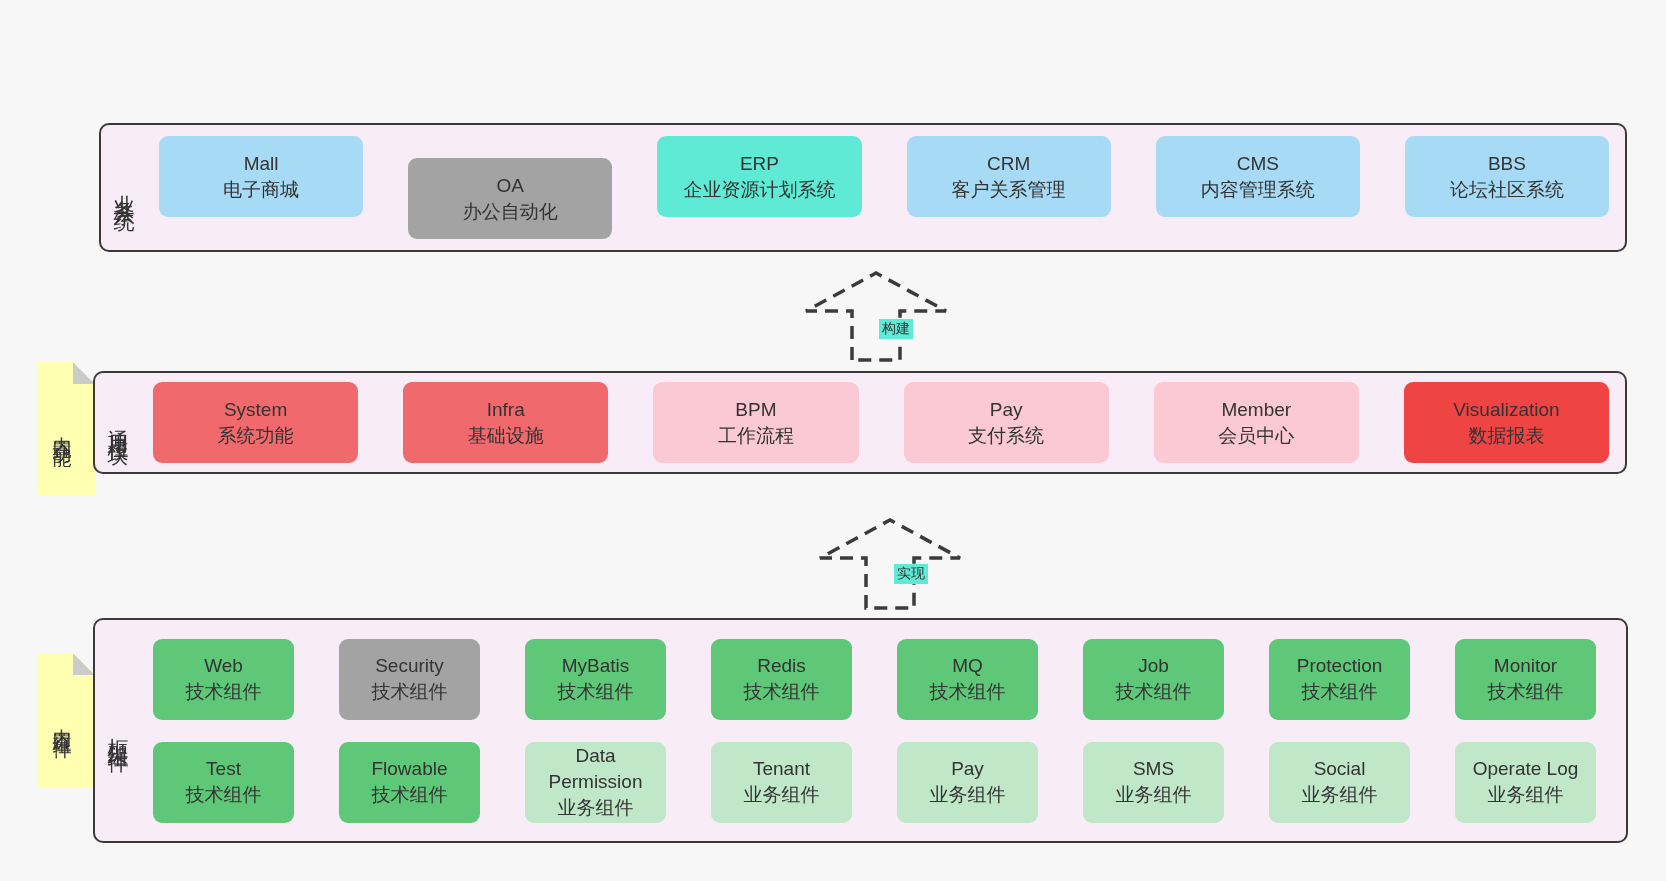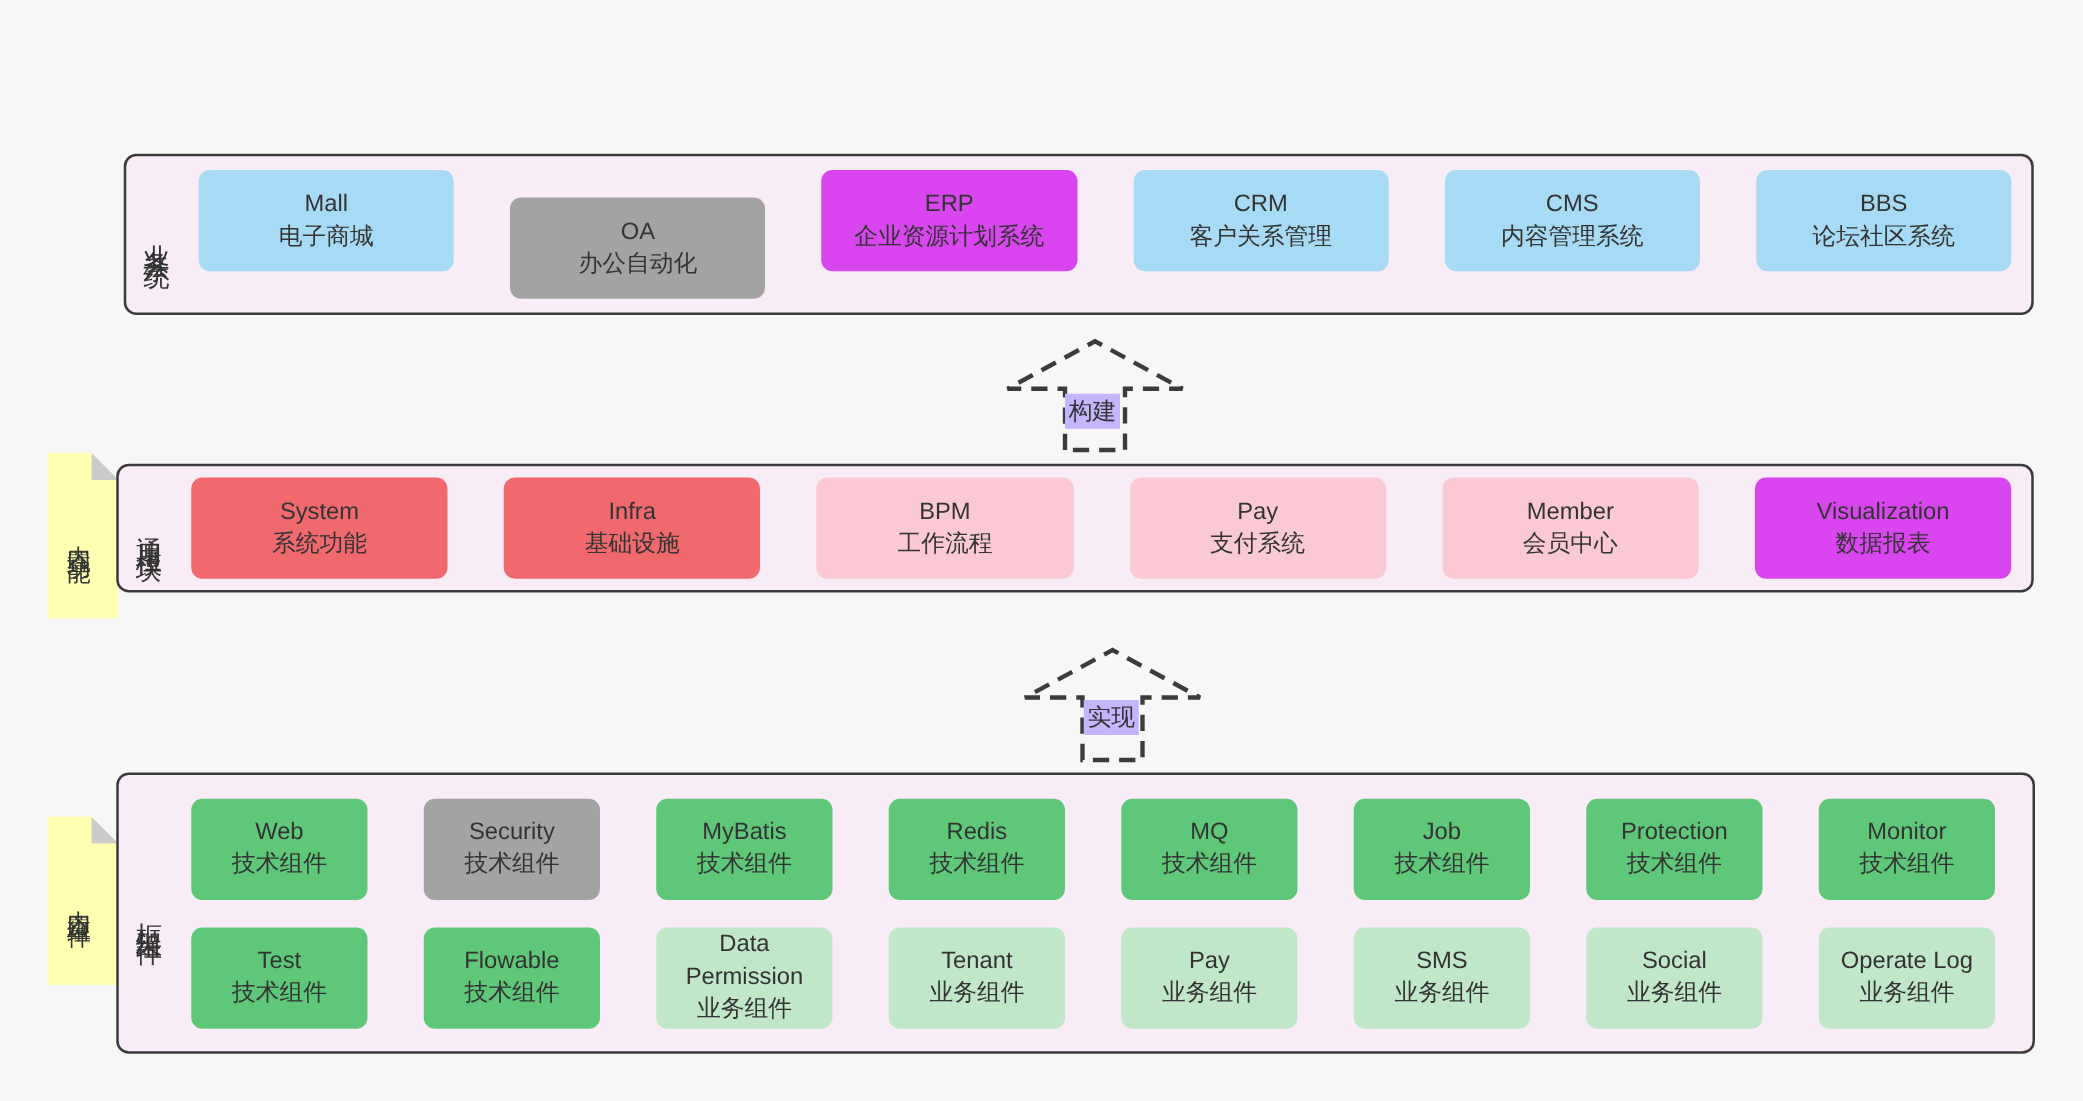--- a/index.html
+++ b/index.html
@@ -38,21 +38,21 @@
   .note-text{position:absolute;left:50%;top:50%;transform:translate(-50%,-50%);
         writing-mode:vertical-rl;text-orientation:upright;font-size:19px;line-height:1;
         letter-spacing:4px;color:#333;white-space:nowrap;margin-left:-4px;}
 
   
   .arrow-svg{position:absolute;z-index:1;overflow:visible;}
   #arrow-build    {left:796px;top:266px;}
   #arrow-implement{left:810px;top:513px;}
   .arrow-path{fill:none;stroke:#3b3b3b;stroke-width:3.5;stroke-dasharray:13 8;}
   .arrow-label{position:absolute;z-index:3;transform:translate(-50%,-50%);
-        background:#c4b5fd;padding:1px 3px;font-size:19px;color:#333;white-space:nowrap;}
+        background:#5eead4;padding:1px 3px;font-size:14px;color:#333;white-space:nowrap;margin-left:22px;}
   #arrow-build-label    {left:874px;top:329px;}
   #arrow-implement-label{left:889px;top:574px;}
 </style>
 </head>
 <body>
 
 <div class="stage">
 
   <div class="note" id="note-modules">
     <span class="note-fold"></span>
@@ -68,21 +68,21 @@
     <div class="rows">
         <div class="box-row">
           <div class="box" style="background: rgb(166, 218, 245);">
             <div>Mall</div>
             <div>电子商城</div>
           </div>
           <div class="box" style="background: #a3a3a3; margin-top: 22px;">
             <div>OA</div>
             <div>办公自动化</div>
           </div>
-          <div class="box" style="background: #d946ef;">
+          <div class="box" style="background: #5eead4;">
             <div>ERP</div>
             <div>企业资源计划系统</div>
           </div>
           <div class="box" style="background: rgb(166, 218, 245);">
             <div>CRM</div>
             <div>客户关系管理</div>
           </div>
           <div class="box" style="background: rgb(166, 218, 245);">
             <div>CMS</div>
             <div>内容管理系统</div>
@@ -117,21 +117,21 @@
             <div>工作流程</div>
           </div>
           <div class="box" style="background: rgb(251, 201, 211);">
             <div>Pay</div>
             <div>支付系统</div>
           </div>
           <div class="box" style="background: rgb(251, 201, 211);">
             <div>Member</div>
             <div>会员中心</div>
           </div>
-          <div class="box" style="background: #d946ef; text-align: center;">
+          <div class="box" style="background: #ef4444; text-align: center;">
             <div>Visualization</div>
             <div>数据报表</div>
           </div>
         </div>
       </div>
   </section>
 
   <svg class="arrow-svg" id="arrow-implement" width="160" height="100" viewBox="0 0 160 100">
     <path class="arrow-path" d="M 56 95 L 56 45 L 10 45 L 80 7 L 150 45 L 104 45 L 104 95 Z"></path>
   </svg>

